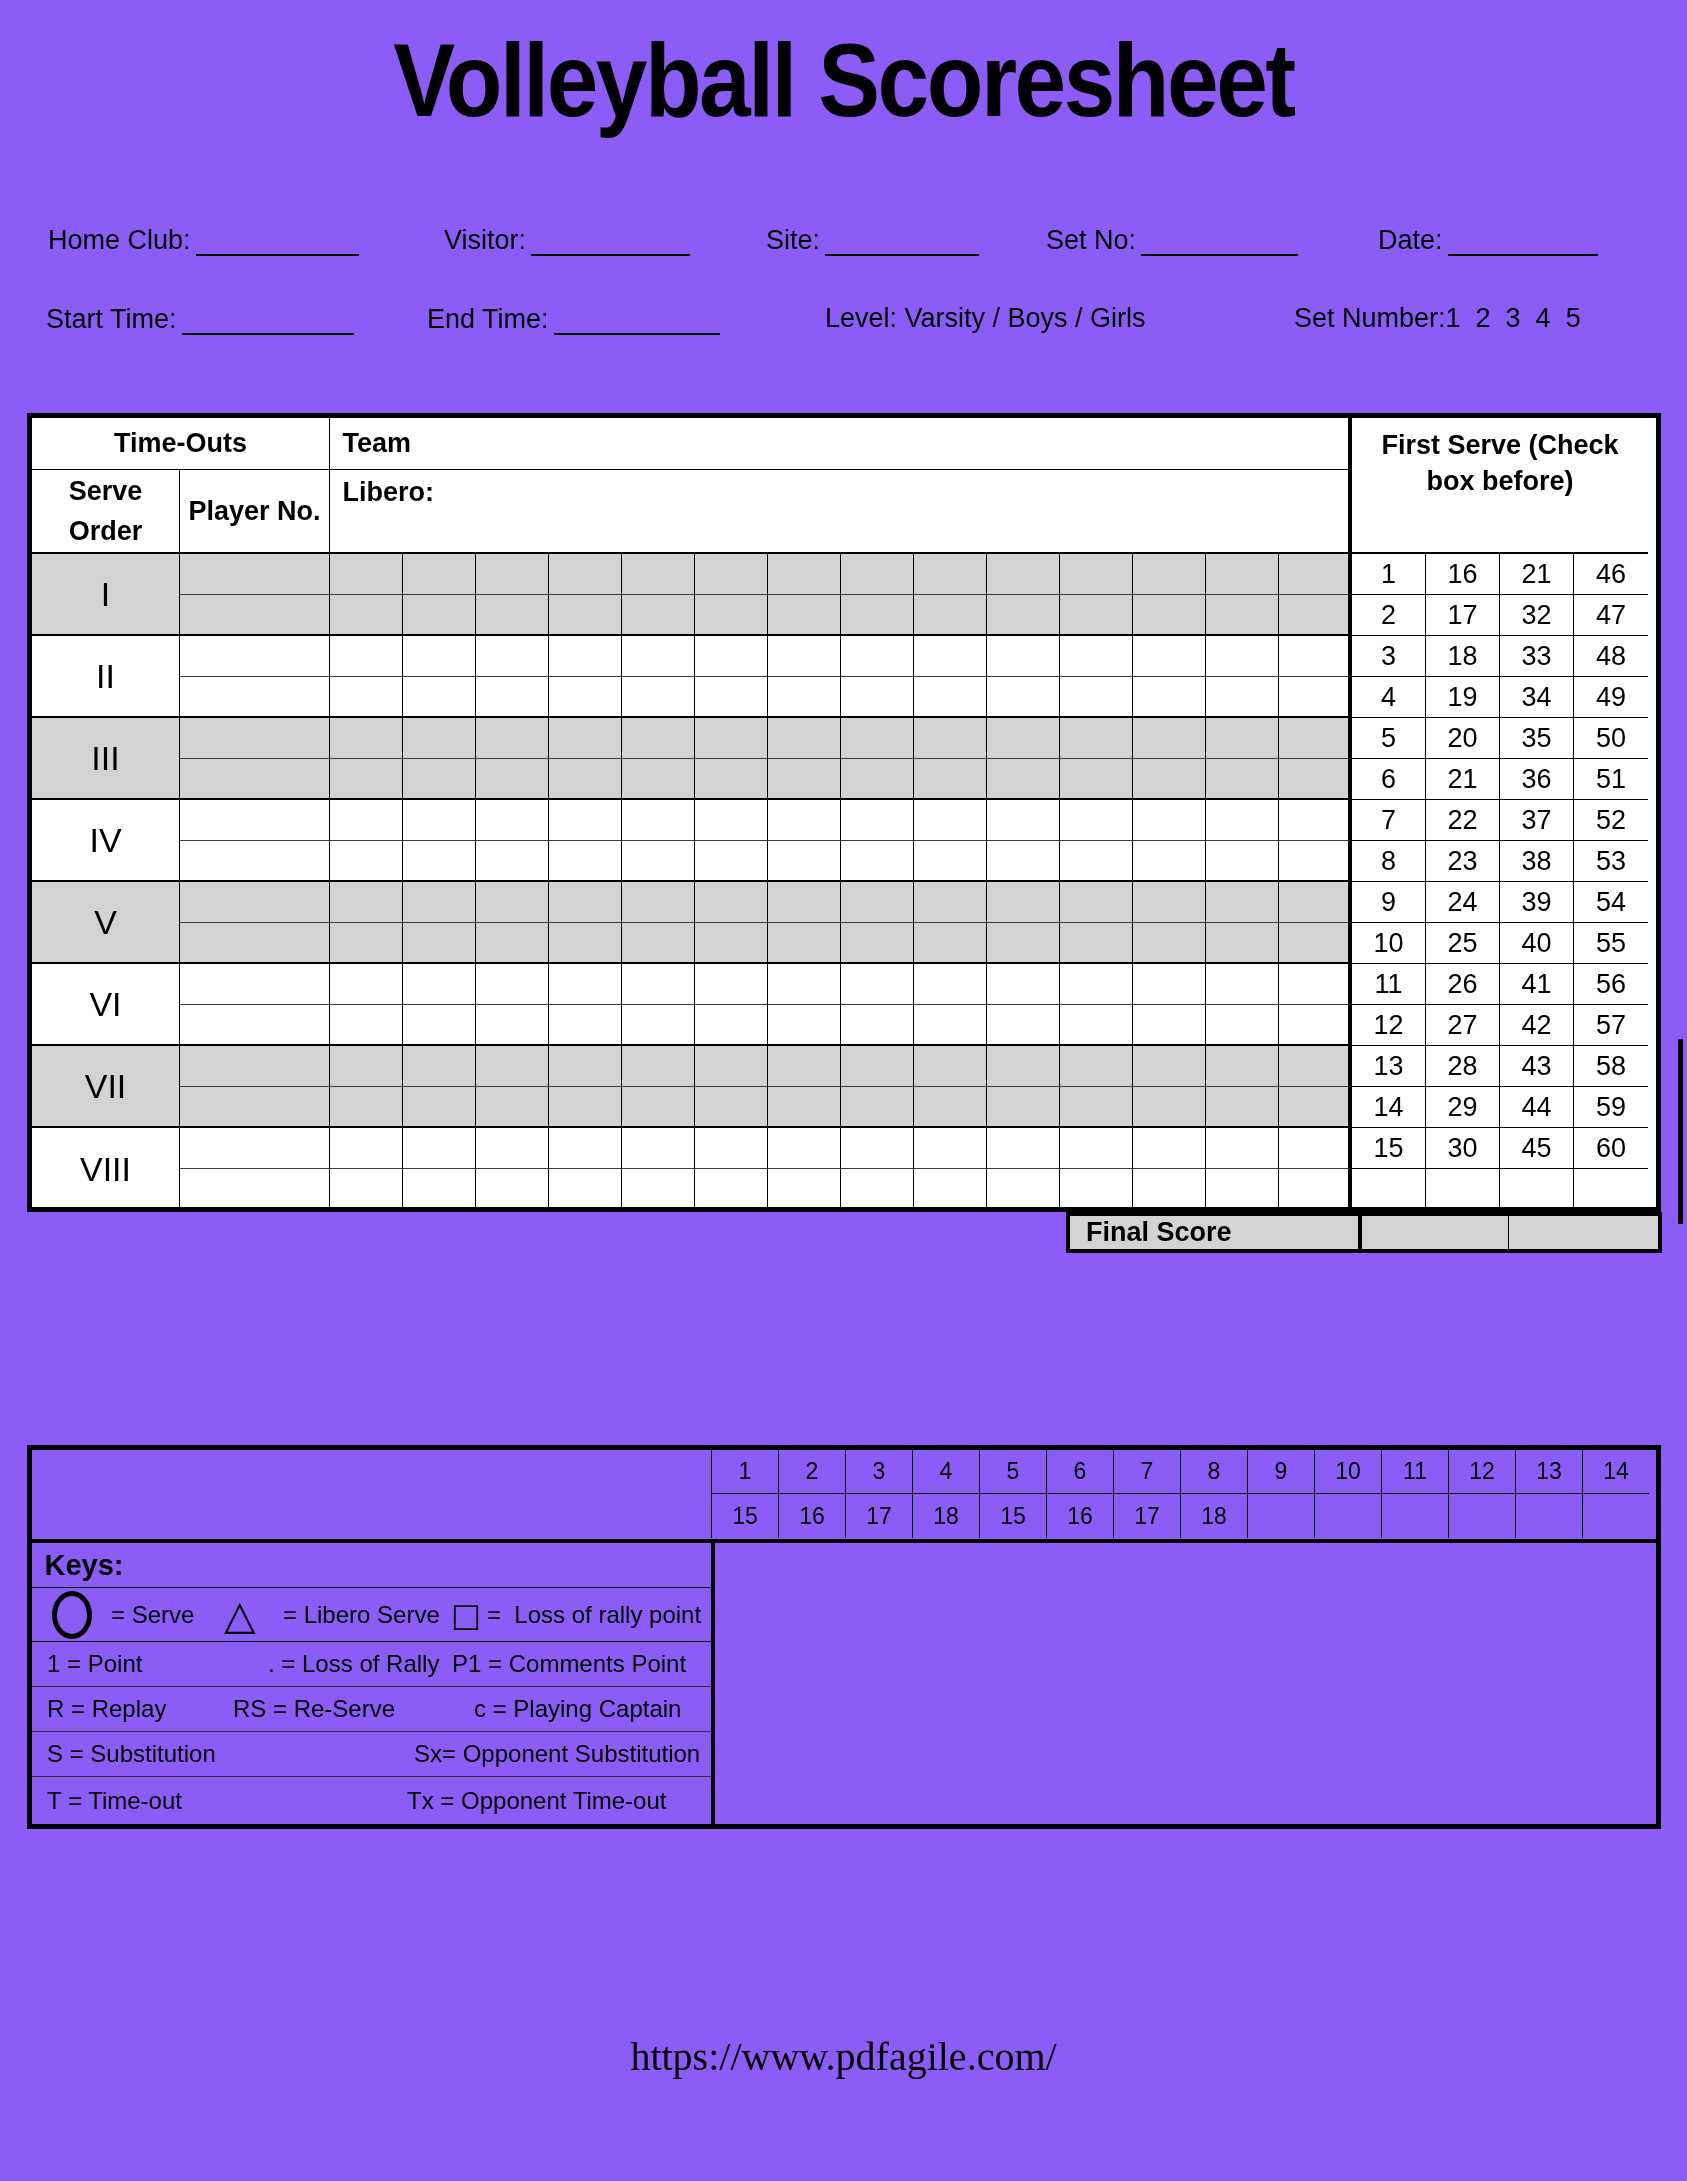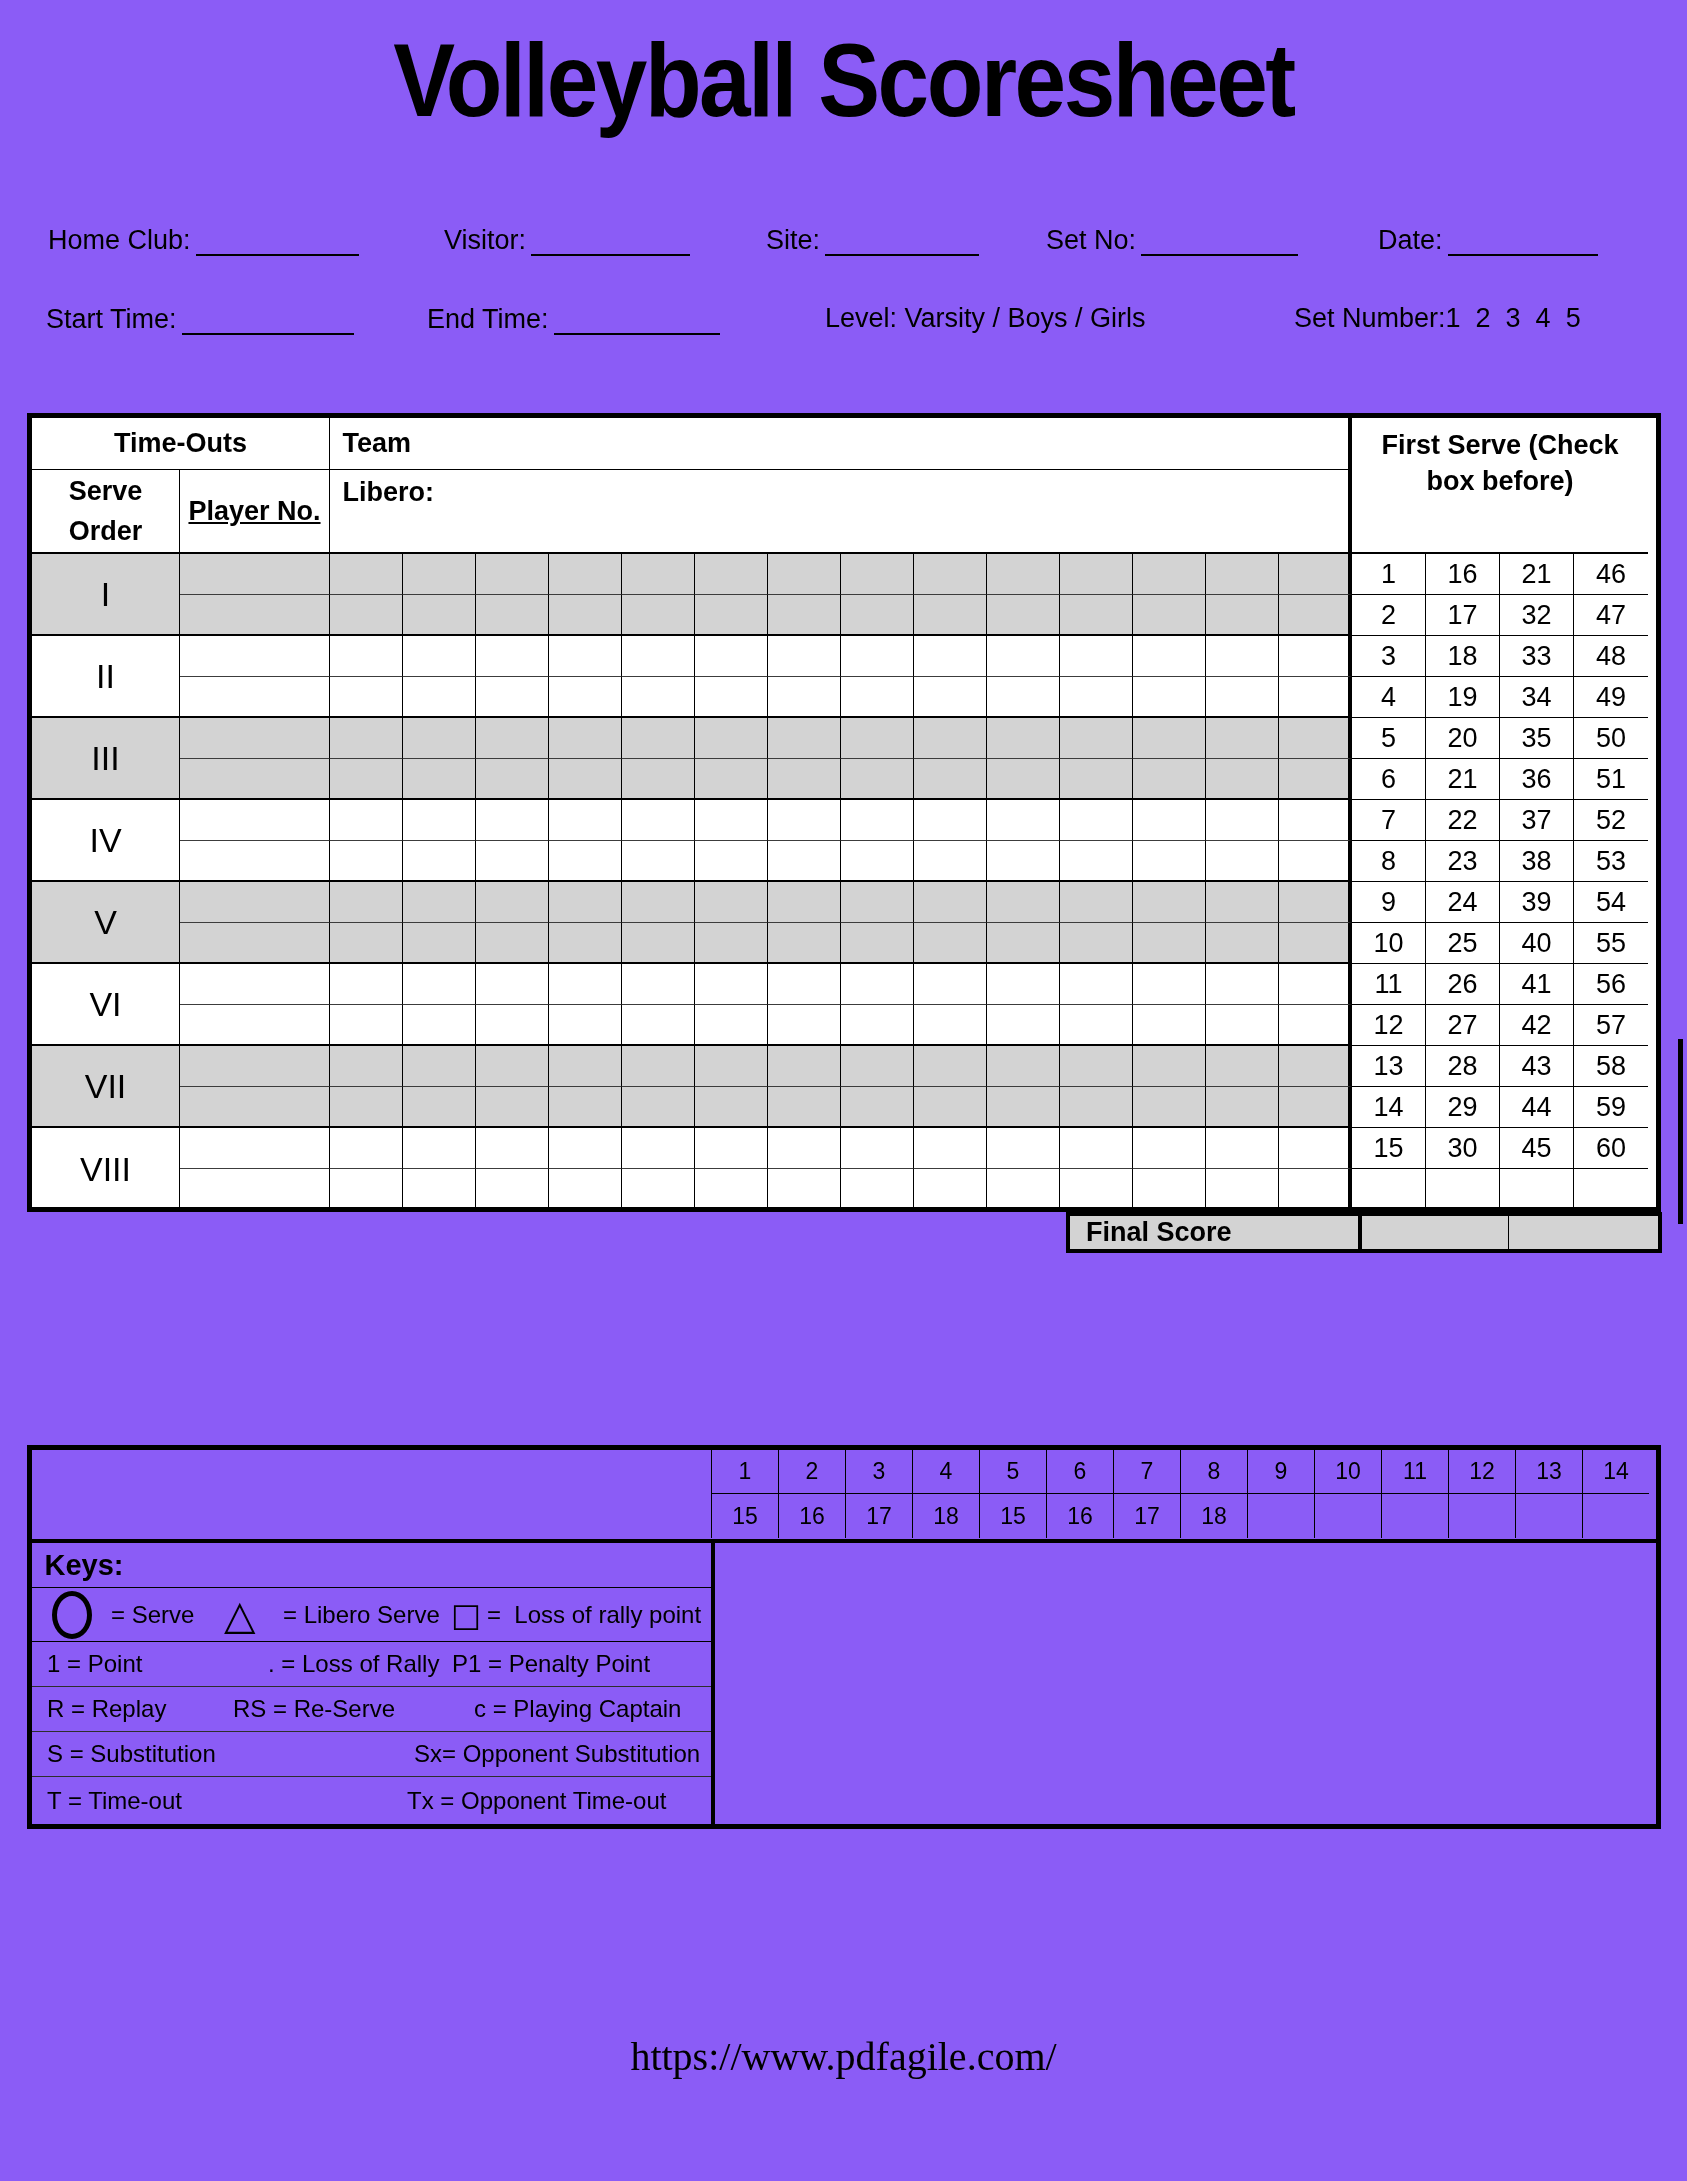--- a/index.html
+++ b/index.html
@@ -29,21 +29,21 @@
           border:5.4px solid #000;display:grid;background:#fff;
           grid-template-columns:148px 150px repeat(14,73px) repeat(4,74px);
           grid-template-rows:52px 84px repeat(16,41px);}
   .mtable > div{box-sizing:border-box;}
   .hc{font-weight:700;font-size:27px;display:flex;align-items:center;}
   .h-timeouts{grid-area:1/1/2/3;border-right:1.8px solid #000;border-bottom:1.8px solid #000;justify-content:center;}
   .h-team{grid-area:1/3/2/17;border-right:4.5px solid #000;border-bottom:1.8px solid #000;padding-left:12.5px;}
   .h-serve{grid-area:2/1/3/2;border-right:1.8px solid #000;border-bottom:2.7px solid #000;
            justify-content:center;text-align:center;line-height:1.5;}
   .h-player{grid-area:2/2/3/3;border-right:1.8px solid #000;border-bottom:2.7px solid #000;
-            justify-content:center;text-align:center;line-height:1.5;text-decoration:underline;}
+            justify-content:center;text-align:center;line-height:1.5;}
   .h-libero{grid-area:2/3/3/17;border-right:4.5px solid #000;border-bottom:2.7px solid #000;
             align-items:flex-start;padding:7.2px 0 0 12.5px;}
   .h-fserve{grid-area:1/17/3/21;border-bottom:2.7px solid #000;justify-content:center;
             align-items:flex-start;padding-top:9px;text-align:center;white-space:pre-line;line-height:1.35;}
   .c{border-right:1.8px solid #000;display:flex;align-items:center;justify-content:center;}
   .g{background:#d3d3d3;}
   .sd{border-bottom:1.8px solid #3c3c3c;}       
   .bb{border-bottom:2.7px solid #000;}          
   .tr{border-right:4.5px solid #000;}           
   .nr{border-right:none;}
@@ -516,21 +516,21 @@
           <span class="k-serve-sym circ"></span>
           <span class="k-serve-txt">= Serve</span>
           <span class="k-lib-sym">△</span>
           <span class="k-lib-txt">= Libero Serve</span>
           <span class="k-sq-sym">□</span>
           <span class="k-sq-txt">=  Loss of rally point</span>
         </div>
         <div class="krow">
           <span class="ka">1 = Point</span>
           <span class="kb2">. = Loss of Rally</span>
-          <span class="kc2">P1 = Penalty Point</span>
+          <span class="kc2">P1 = Comments Point</span>
         </div>
         <div class="krow">
           <span class="ka">R = Replay</span>
           <span class="kb3">RS = Re-Serve</span>
           <span class="kc3">c = Playing Captain</span>
         </div>
         <div class="krow">
           <span class="ka">S = Substitution</span>
           <span class="kb4">Sx= Opponent Substitution</span>
         </div>

